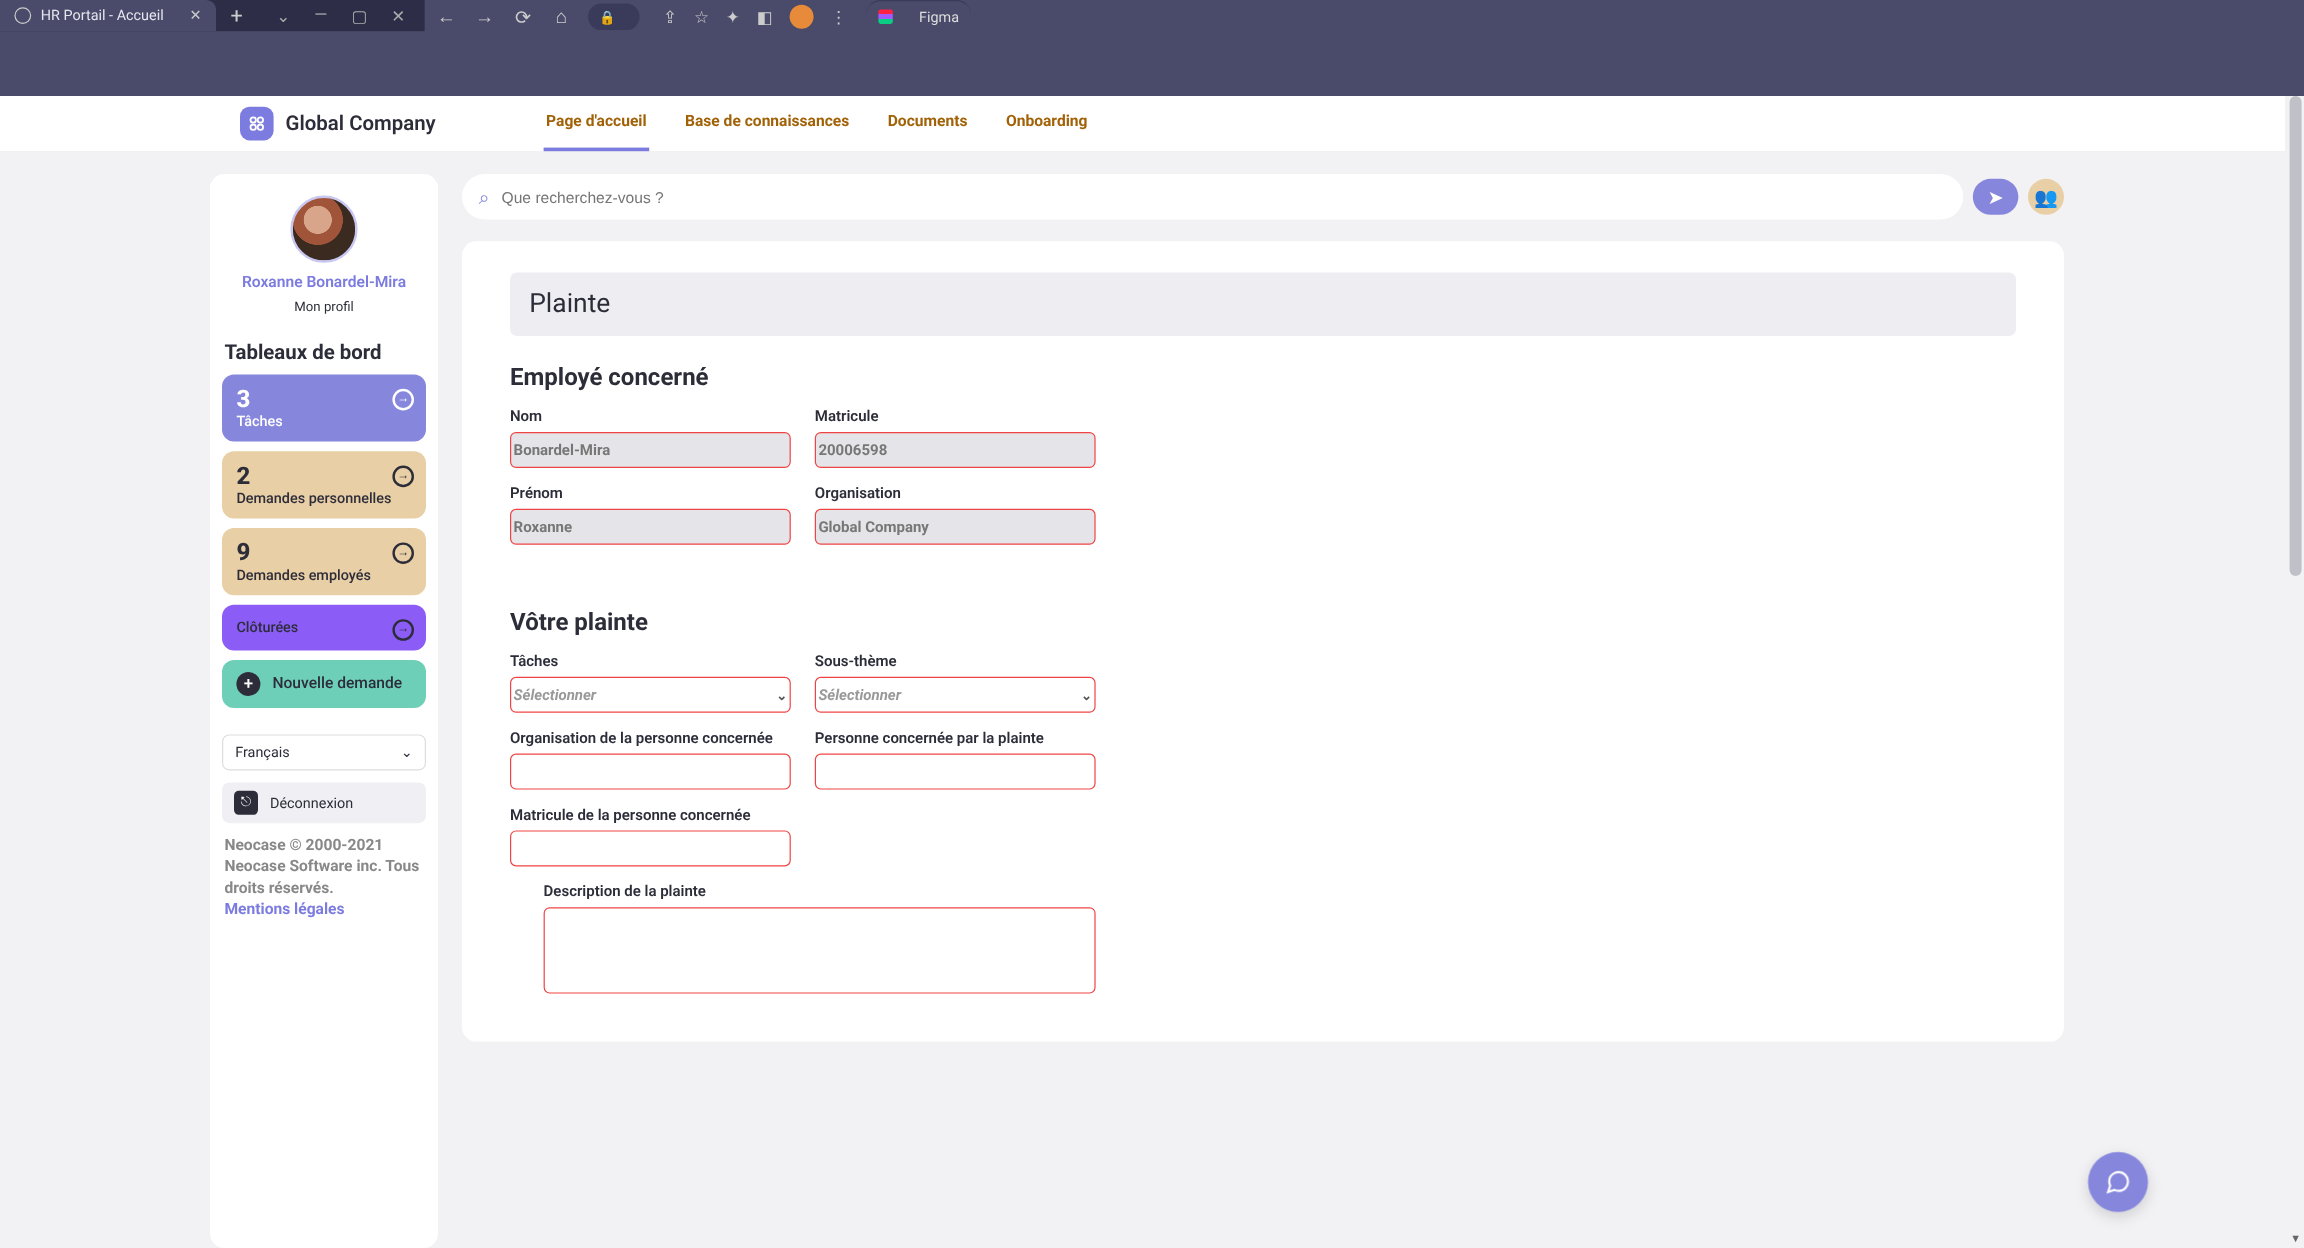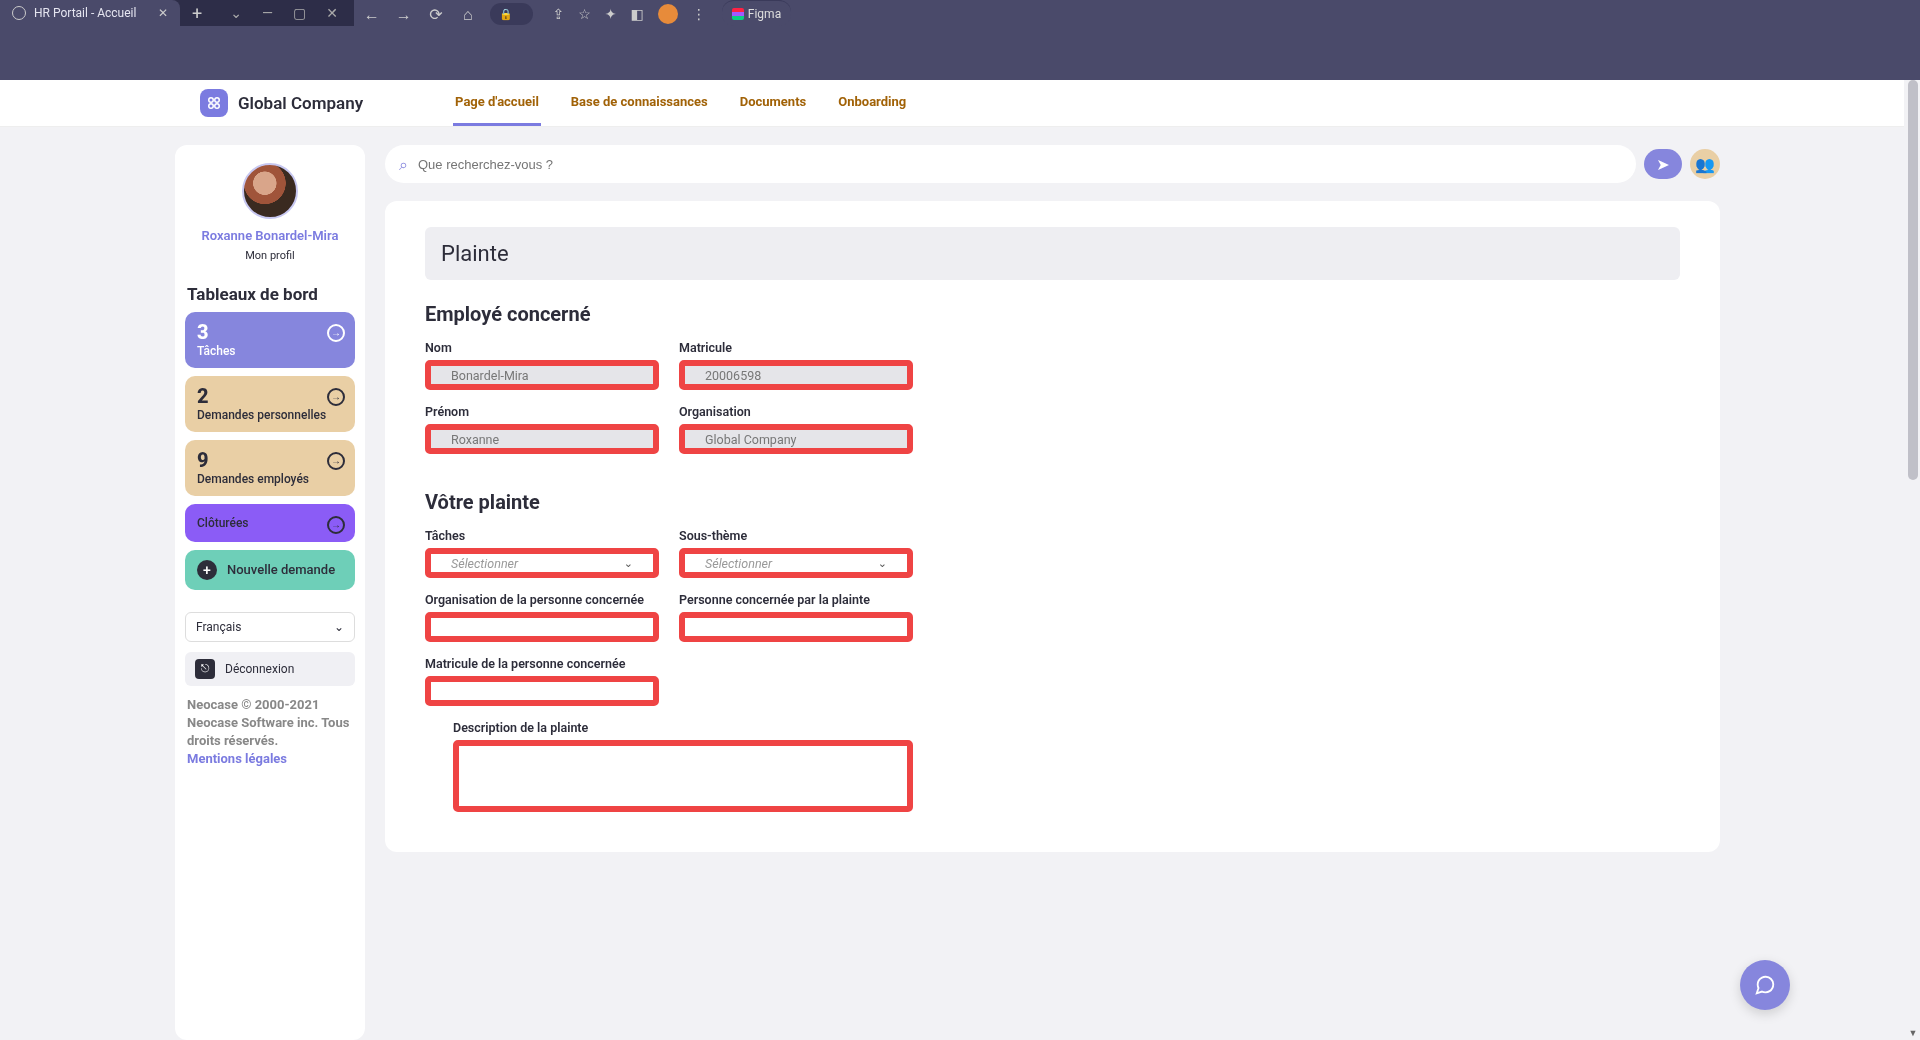--- a/index.html
+++ b/index.html
@@ -15,21 +15,21 @@
 .window-controls { margin-left: auto; display: flex; gap: 20px; padding: 0 16px; color: #aaa; }
 .window-controls span { cursor: pointer; font-size: 14px; }
 
 .nav-bar { display: flex; align-items: center; height: 28px; padding: 0 8px; gap: 12px; background: #4a4a6a; }
 .nav-bar .nav-ico { color: #ccc; cursor: pointer; font-size: 16px; width: 20px; text-align: center; }
 .address-bar { flex: 1; background: #3a3a5a; border-radius: 14px; height: 22px; display: flex; align-items: center; padding: 0 10px; color: #888; font-size: 12px; gap: 6px; }
 .lock-icon { font-size: 11px; }
 .chrome-right { display: flex; align-items: center; gap: 14px; padding: 0 8px; }
 .chrome-right span { color: #ccc; font-size: 14px; cursor: pointer; }
 .avatar-chip { width: 20px; height: 20px; border-radius: 50%; background: #e78b3a; }
-.bookmark-bar { display: flex; align-items: center; height: 26px; padding: 0 10px; gap: 4px; background: #4a4a6a; border-top: 1px solid #3a3a5a; color: #ddd; font-size: 12px; border-radius: 12px; }
+.bookmark-bar { display: flex; align-items: center; height: 26px; padding: 0 10px; gap: 22px; background: #4a4a6a; border-top: 1px solid #3a3a5a; color: #ddd; font-size: 12px; border-radius: 12px; }
 .figma-ico { width: 12px; height: 12px; background: linear-gradient(to bottom, #f24 33%, #a259ff 33% 66%, #0acf83 66%); border-radius: 2px; }
 
 
 .app-header { background: #fff; height: 47px; display: flex; align-items: center; padding: 0 200px 0 200px; border-bottom: 1px solid #eee; }
 .logo-area { display: flex; align-items: center; gap: 10px; }
 .logo-badge { width: 28px; height: 28px; background: #7b7be0; border-radius: 8px; display: flex; align-items: center; justify-content: center; }
 .logo-badge svg { width: 18px; height: 18px; }
 .logo-text { font-weight: 600; font-size: 17px; color: #2d2d3a; }
 .top-nav { display: flex; gap: 28px; margin-left: 90px; }
 .top-nav a { color: #a16207; text-decoration: none; font-size: 13px; font-weight: 700; padding: 14px 2px; border-bottom: 3px solid transparent; }
@@ -63,24 +63,24 @@
 .search-box { flex: 1; background: #fff; border-radius: 20px; height: 38px; display: flex; align-items: center; padding: 0 14px; gap: 10px; }
 .search-ico { color: #8686dd; font-size: 16px; }
 .search-box input { border: none; outline: none; flex: 1; font-size: 13px; background: transparent; }
 .send-btn { width: 38px; height: 30px; background: #8686dd; border-radius: 15px; display: flex; align-items: center; justify-content: center; color: #fff; cursor: pointer; }
 .people-btn { width: 30px; height: 30px; background: #e9cfa5; border-radius: 15px; display: flex; align-items: center; justify-content: center; color: #885; cursor: pointer; }
 
 .form-panel { background: #fff; border-radius: 12px; padding: 26px 40px 40px; overflow-y: auto; }
 .form-title-bar { background: #eeeef2; border-radius: 6px; padding: 14px 16px; margin-bottom: 22px; }
 .form-title-bar h1 { font-size: 22px; font-weight: 400; }
 .section-title { font-size: 20px; font-weight: 700; margin-bottom: 14px; margin-top: 8px; }
-.section-title.mt { margin-top: 36px; }
+.section-title.mt { margin-top: 52px; }
 .form-grid { display: grid; grid-template-columns: 234px 234px; gap: 14px 20px; }
 .form-field label { font-size: 12.5px; font-weight: 600; display: block; margin-bottom: 5px; }
-.form-field .input { width: 100%; height: 30px; border: 6px solid #ef4444; border-radius: 5px; padding: 0 20px; font-size: 12.5px; background: #fff; display: flex; align-items: center; }
+.form-field .input { width: 100%; height: 30px; border: 1px solid #ef4444; border-radius: 5px; padding: 0 2px; font-size: 12.5px; background: #fff; display: flex; align-items: center; font-weight: bold; }
 .form-field .input.readonly { background: #e5e5e9; color: #777; }
 .form-field .select { justify-content: space-between; cursor: pointer; }
 .form-field .select .placeholder { color: #999; font-style: italic; }
 .form-field .select .chev { color: #555; font-size: 11px; }
 .full-width { grid-column: 1 / 3; margin-left: 28px; }
 .textarea { height: 72px !important; align-items: flex-start; padding-top: 6px; }
 
 .chat-fab { position: fixed; right: 130px; bottom: 30px; width: 50px; height: 50px; border-radius: 50%; background: #8686dd; display: flex; align-items: center; justify-content: center; color: #fff; cursor: pointer; box-shadow: 0 4px 12px rgba(0,0,0,0.15); }
 .vscroll-shadow { position: fixed; right: 0; top: 80px; width: 16px; height: calc(100% - 80px); background: #f2f2f5; }
 .vscroll-thumb { position: absolute; top: 0; right: 2px; width: 10px; height: 400px; background: #c0c0c8; border-radius: 5px; }

